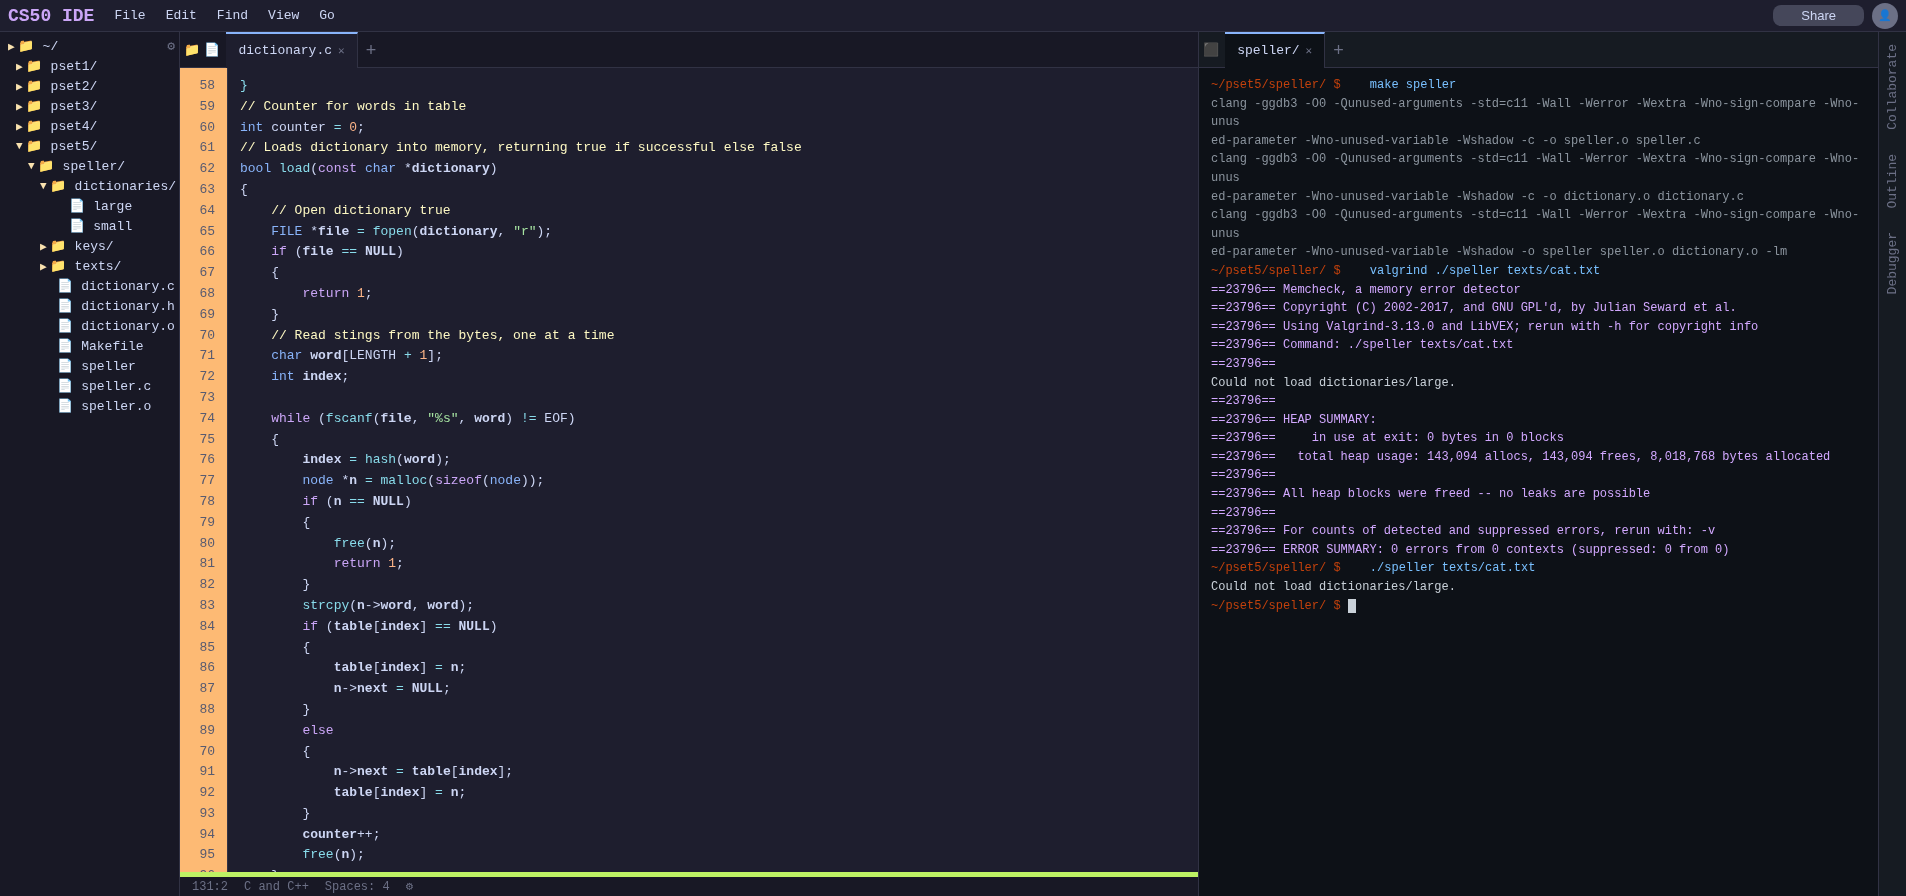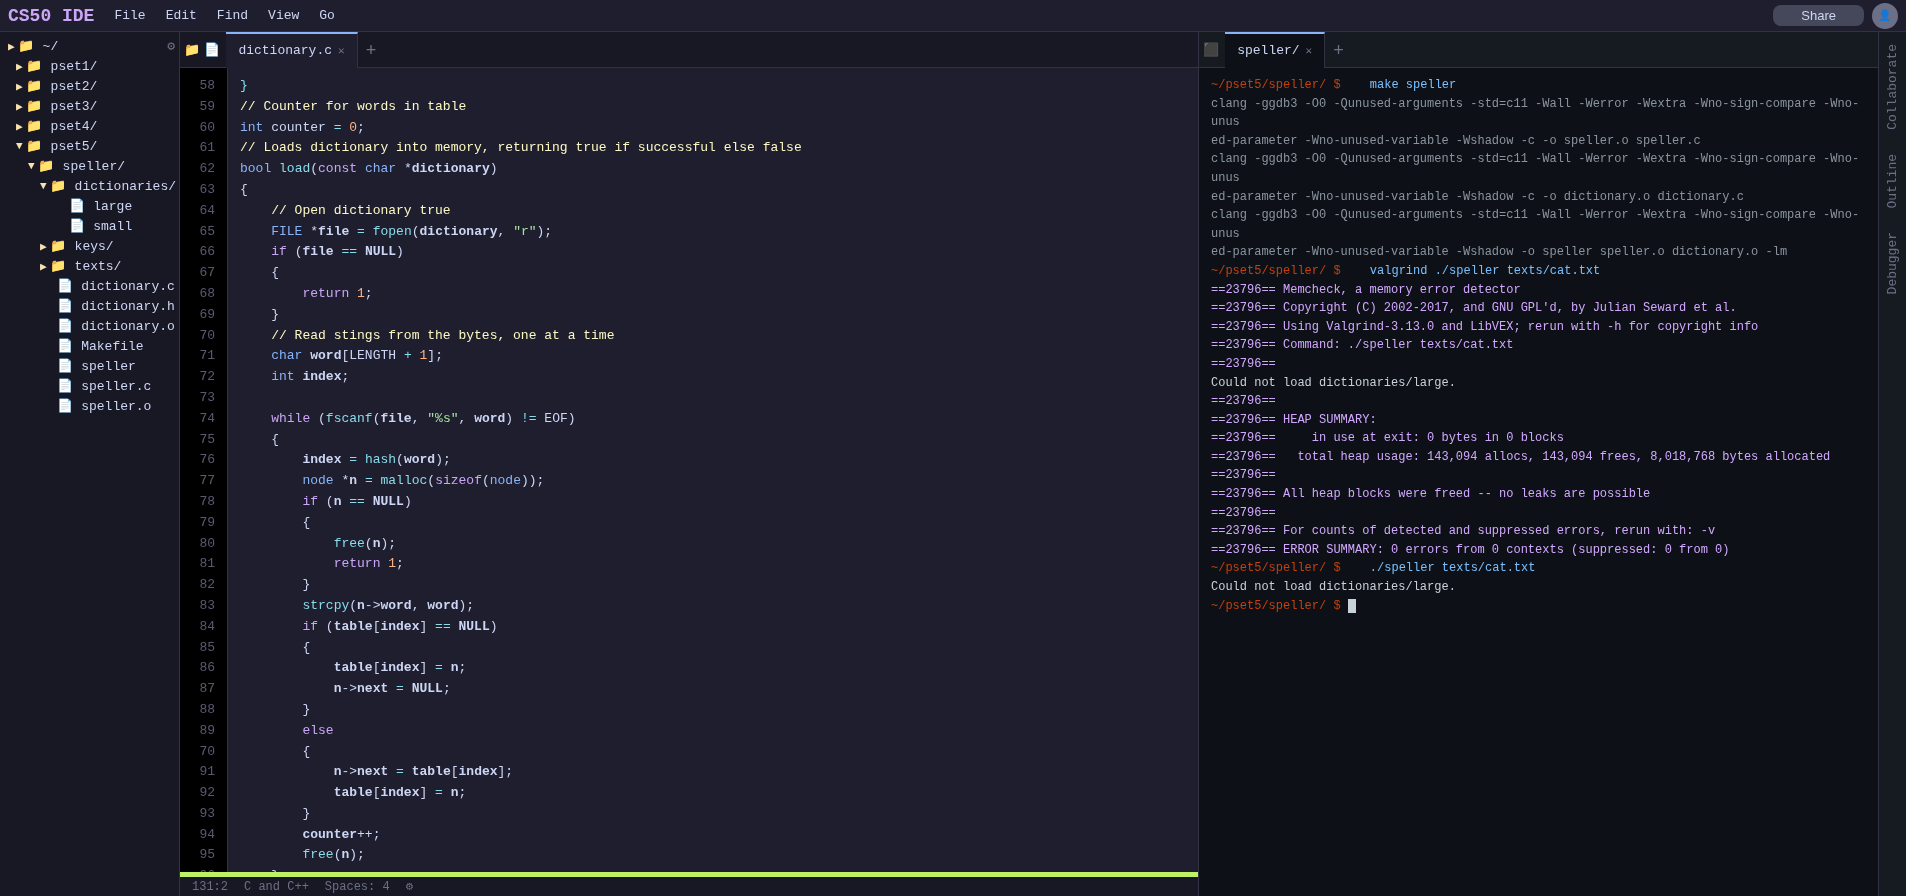--- a/index.html
+++ b/index.html
@@ -161,21 +161,21 @@
     }
 
     
     #code-editor {
       flex: 1;
       display: flex;
       overflow: auto;
       background: #1e1e2e;
     }
     .line-numbers {
-      background: #000000;
+      background: #fdba74;
       color: #585b70;
       text-align: right;
       padding: 8px 12px 8px 8px;
       user-select: none;
       font-size: 13px;
       line-height: 1.6;
       min-width: 48px;
       border-right: 1px solid #313244;
     }
     .line-numbers div { min-height: 1.6em; }

